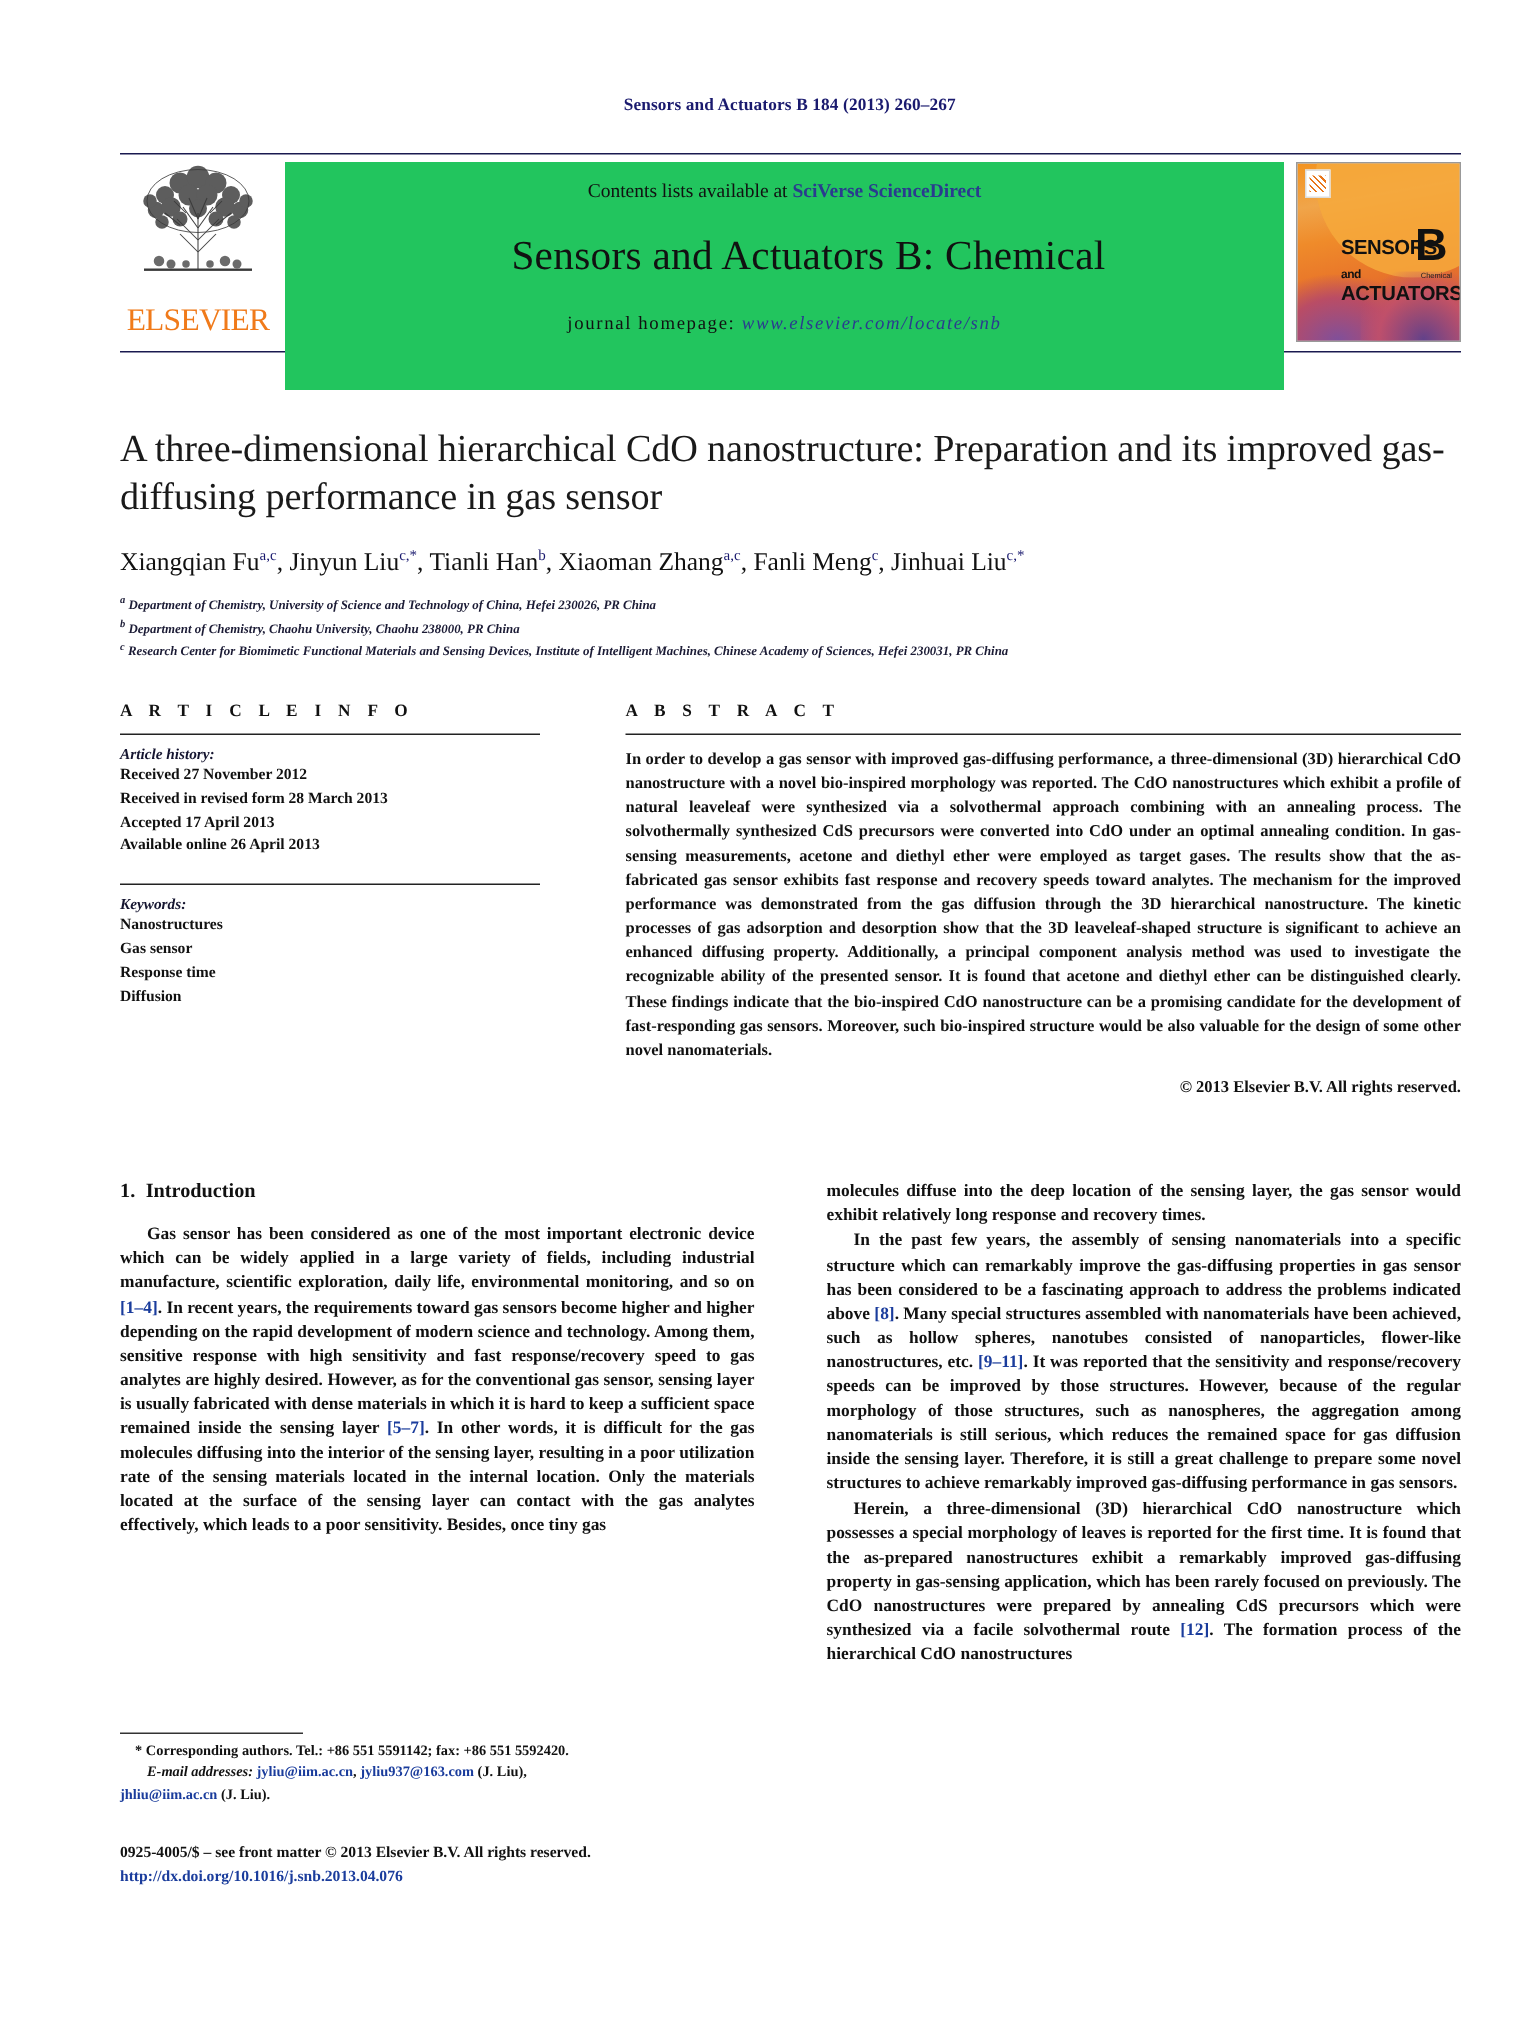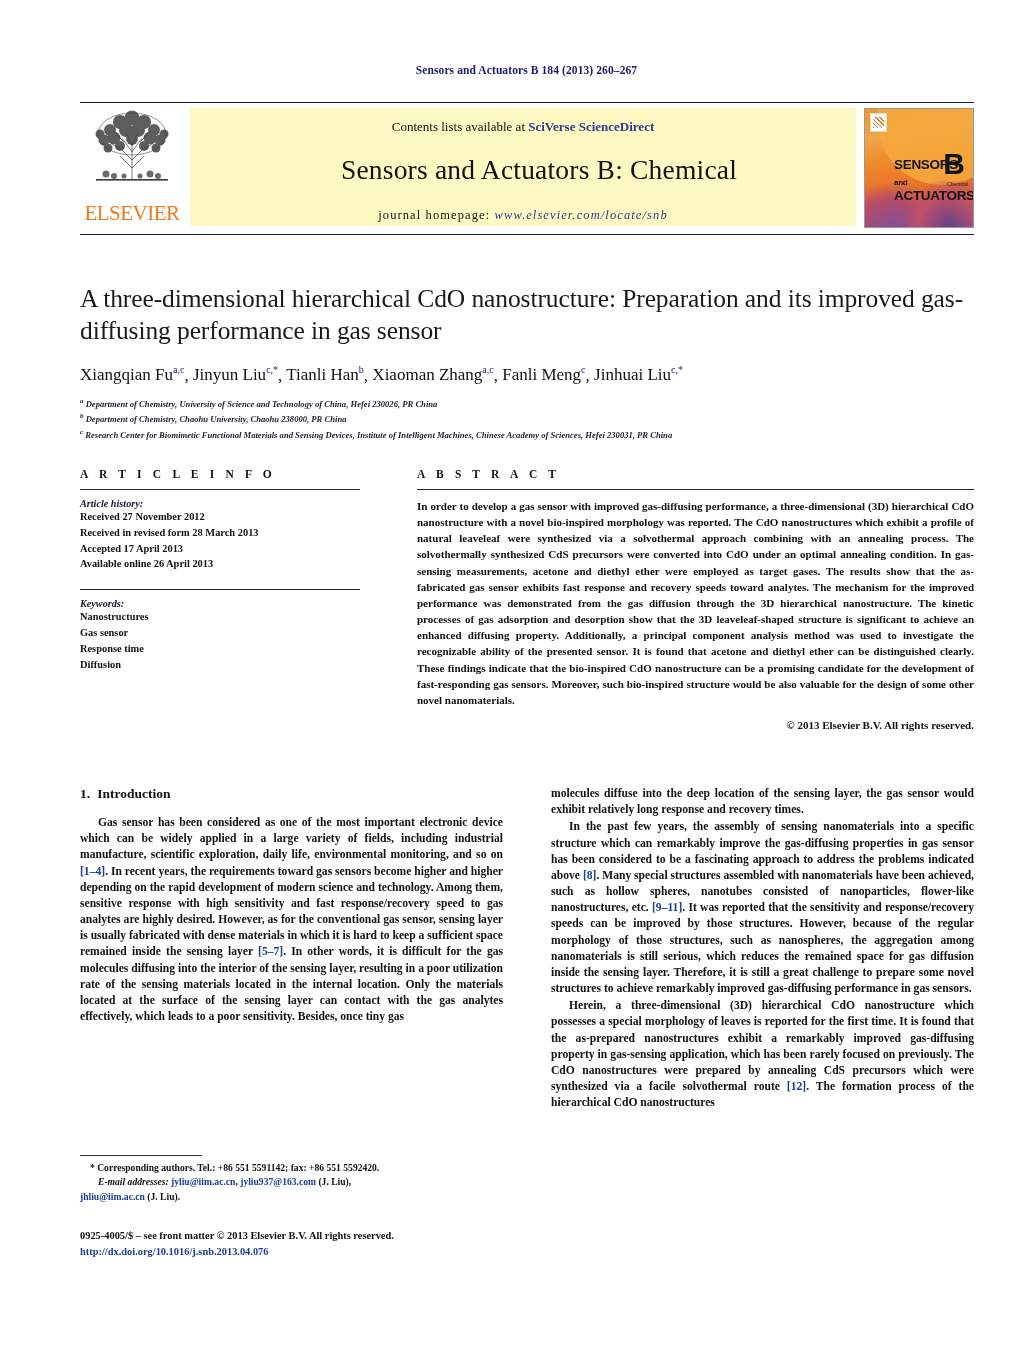--- a/index.html
+++ b/index.html
@@ -59,22 +59,22 @@
     font-size: 21px;
     letter-spacing: -0.5px;
     color: #f07a1a;
     text-align: center;
     font-weight: normal;
     margin-top: 1px;
     line-height: 1;
   }
   .center-box {
     flex: 1 1 auto;
-    background: #fef9c3;
-    height: 118px;
+    background: #22c55e;
+    height: 152px;
     margin-left: 6px;
     margin-right: 8px;
     position: relative;
   }
   .contents-line {
     text-align: center;
     font-size: 13px;
     padding-top: 11px;
     color: #111;
   }

